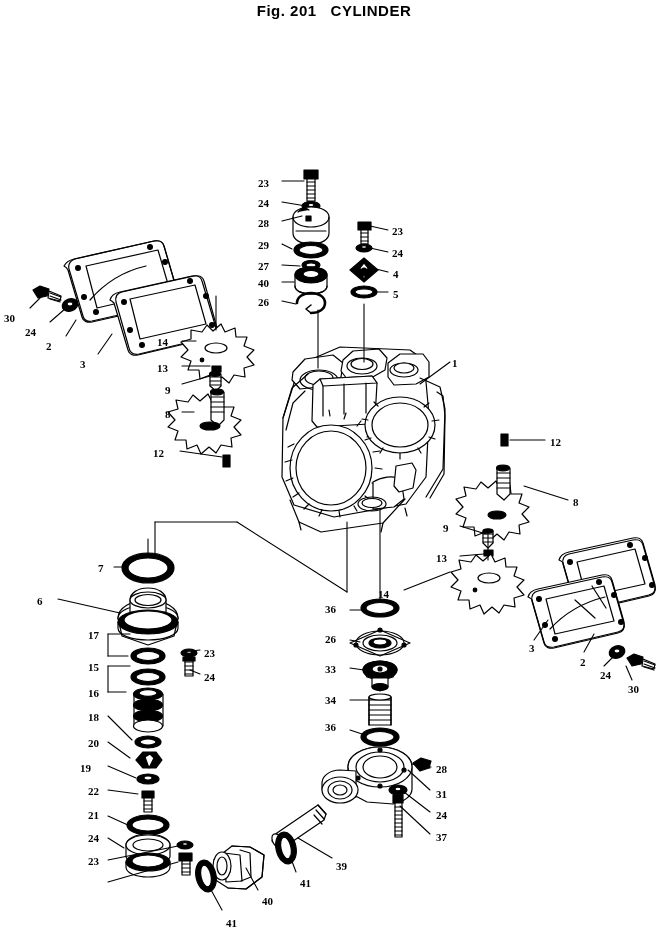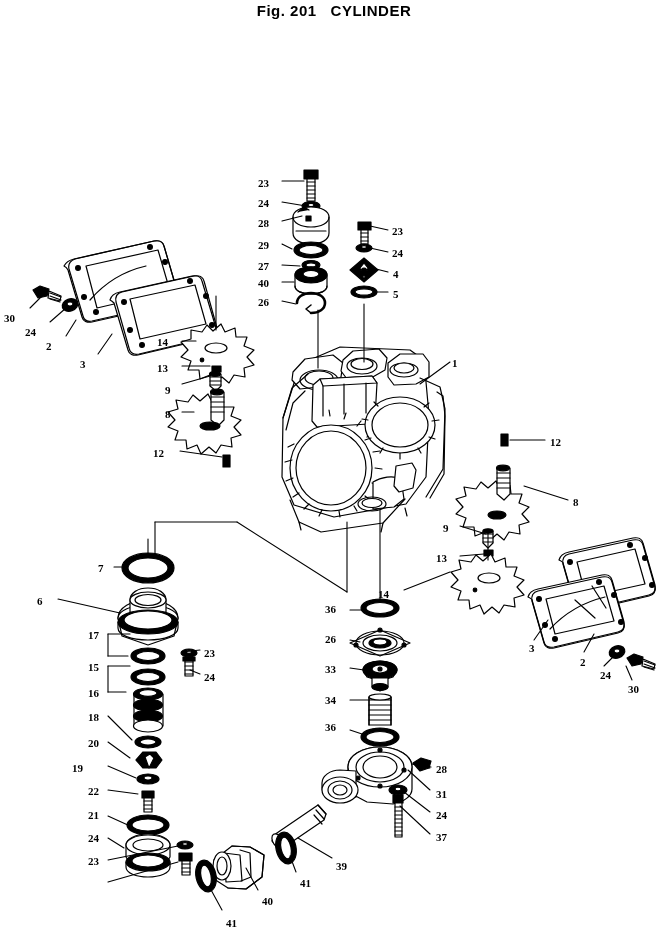--- a/index.html
+++ b/index.html
@@ -516,21 +516,21 @@
   <div class="lbl" style="left:628px;top:684px">30</div>
   <div class="lbl" style="left:98px;top:563px">7</div>
   <div class="lbl" style="left:37px;top:596px">6</div>
   <div class="lbl" style="left:88px;top:630px">17</div>
   <div class="lbl" style="left:204px;top:648px">23</div>
   <div class="lbl" style="left:88px;top:662px">15</div>
   <div class="lbl" style="left:204px;top:672px">24</div>
   <div class="lbl" style="left:88px;top:688px">16</div>
   <div class="lbl" style="left:88px;top:712px">18</div>
   <div class="lbl" style="left:88px;top:738px">20</div>
-  <div class="lbl" style="left:72px;top:763px">19</div>
+  <div class="lbl" style="left:80px;top:763px">19</div>
   <div class="lbl" style="left:88px;top:786px">22</div>
   <div class="lbl" style="left:88px;top:810px">21</div>
   <div class="lbl" style="left:88px;top:833px">24</div>
   <div class="lbl" style="left:88px;top:856px">23</div>
   <div class="lbl" style="left:325px;top:604px">36</div>
   <div class="lbl" style="left:325px;top:634px">26</div>
   <div class="lbl" style="left:325px;top:664px">33</div>
   <div class="lbl" style="left:325px;top:695px">34</div>
   <div class="lbl" style="left:325px;top:722px">36</div>
   <div class="lbl" style="left:436px;top:764px">28</div>

